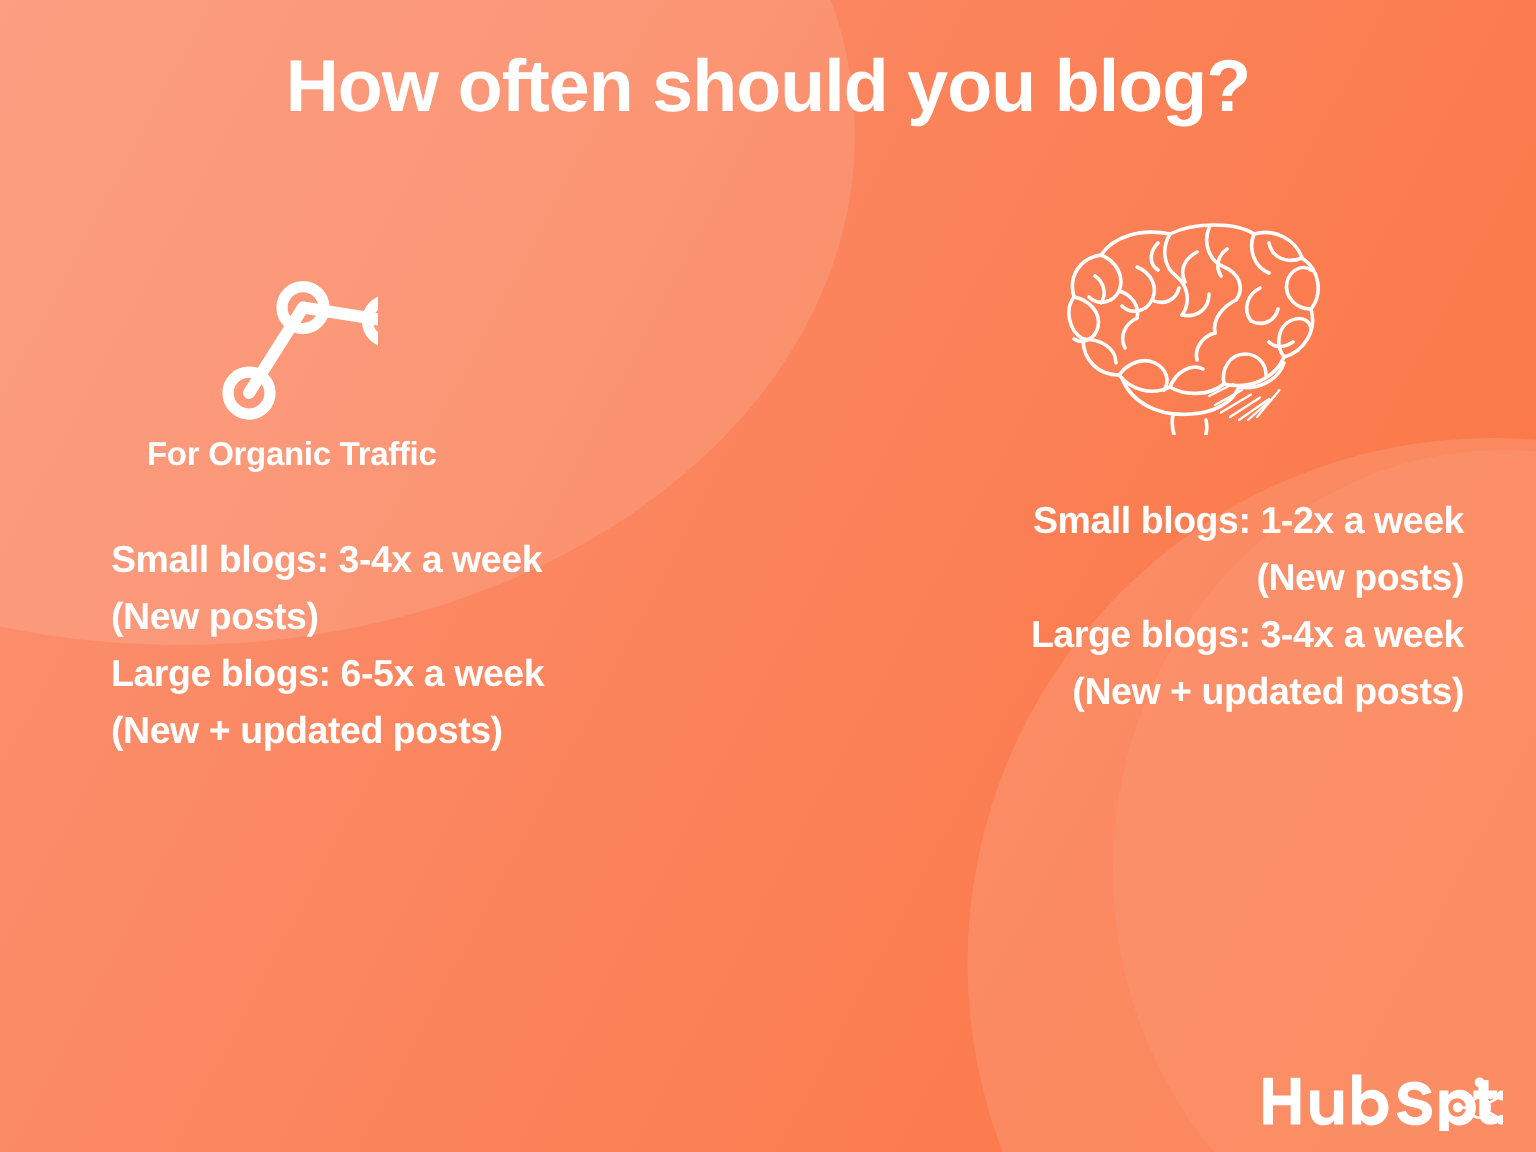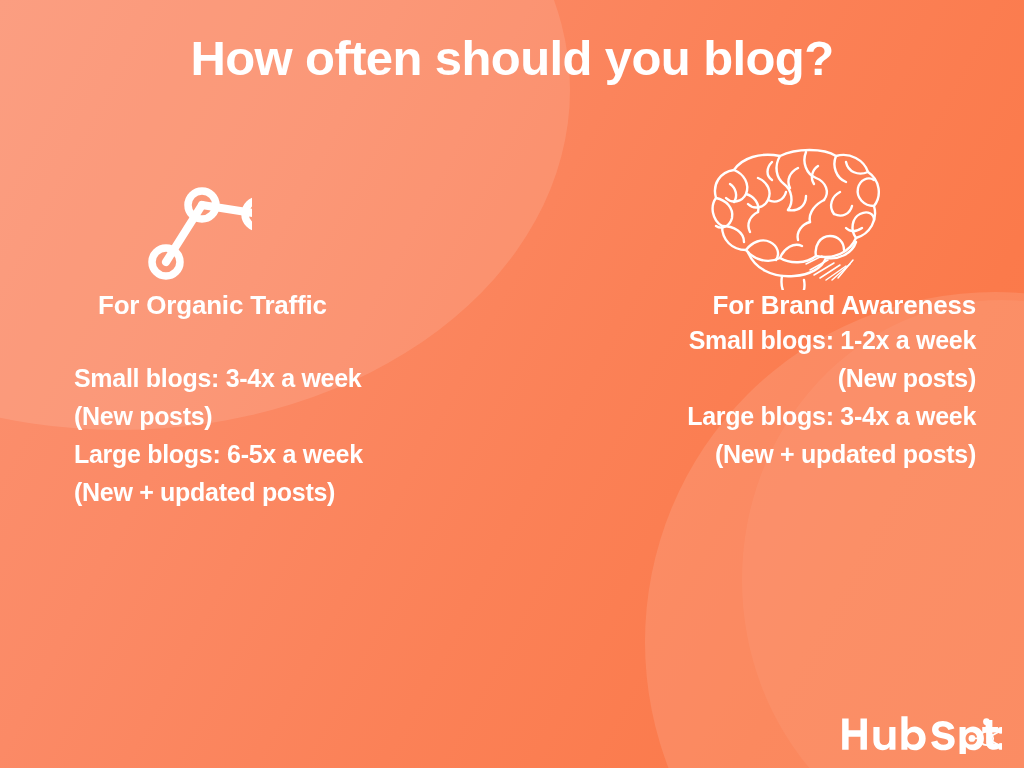--- a/index.html
+++ b/index.html
@@ -37,34 +37,34 @@
     line-height:1.1;
   }
   
   .column{position:absolute;top:140px;width:400px;}
   #column-left{left:62px;text-align:left;}
   #column-right{left:582px;text-align:right;}
   .icon-wrap{height:150px;position:relative;}
   #icon-left-wrap{}
   #icon-right-wrap{}
   .col-heading{
-    color:#ffffff;font-size:26px;font-weight:bold;
+    color:#ffffff;font-size:22px;font-weight:bold;
     letter-spacing:-0.2px;margin:0;
   }
   #heading-left{padding-left:36px;}
   #heading-right{padding-right:6px;}
   .col-body{
     color:#ffffff;font-size:25px;font-weight:bold;
     line-height:38px;letter-spacing:-0.3px;
     margin:0;white-space:pre-line;
   }
   #body-left{margin-top:42px;padding-left:12px;}
   #body-right{margin-top:42px;padding-right:6px;}
   #stats-left{margin-top:38px;padding-left:12px;}
-  #stats-right{padding-right:6px;}
+  #stats-right{margin-top:38px;padding-right:6px;}
   
   #logo{
     position:absolute;right:22px;bottom:14px;
     height:42px;width:auto;
   }
 </style>
 </head>
 <body>
 
 <div id="canvas">
@@ -153,21 +153,20 @@
           <path d="M124 66 C132 70 140 66 142 58"></path>
           <path d="M88 20 C80 24 76 32 80 40"></path>
           <path d="M20 36 C26 40 28 48 24 54"></path>
           <path d="M152 80 C146 84 140 84 136 80"></path>
           <path d="M62 14 C56 20 56 28 62 32"></path>
           <path d="M108 18 C102 22 100 30 104 36"></path>
         </g>
       </svg>
     </div>
 
-    <p class="col-heading" id="heading-right">For Brand Awareness</p>
 
 
     <p class="col-body" id="stats-right">Small blogs: 1-2x a week
 (New posts)
 Large blogs: 3-4x a week
 (New + updated posts)</p>
   </div>
 
   <svg id="logo" viewBox="0 0 300 78">
     <g fill="#ffffff">

